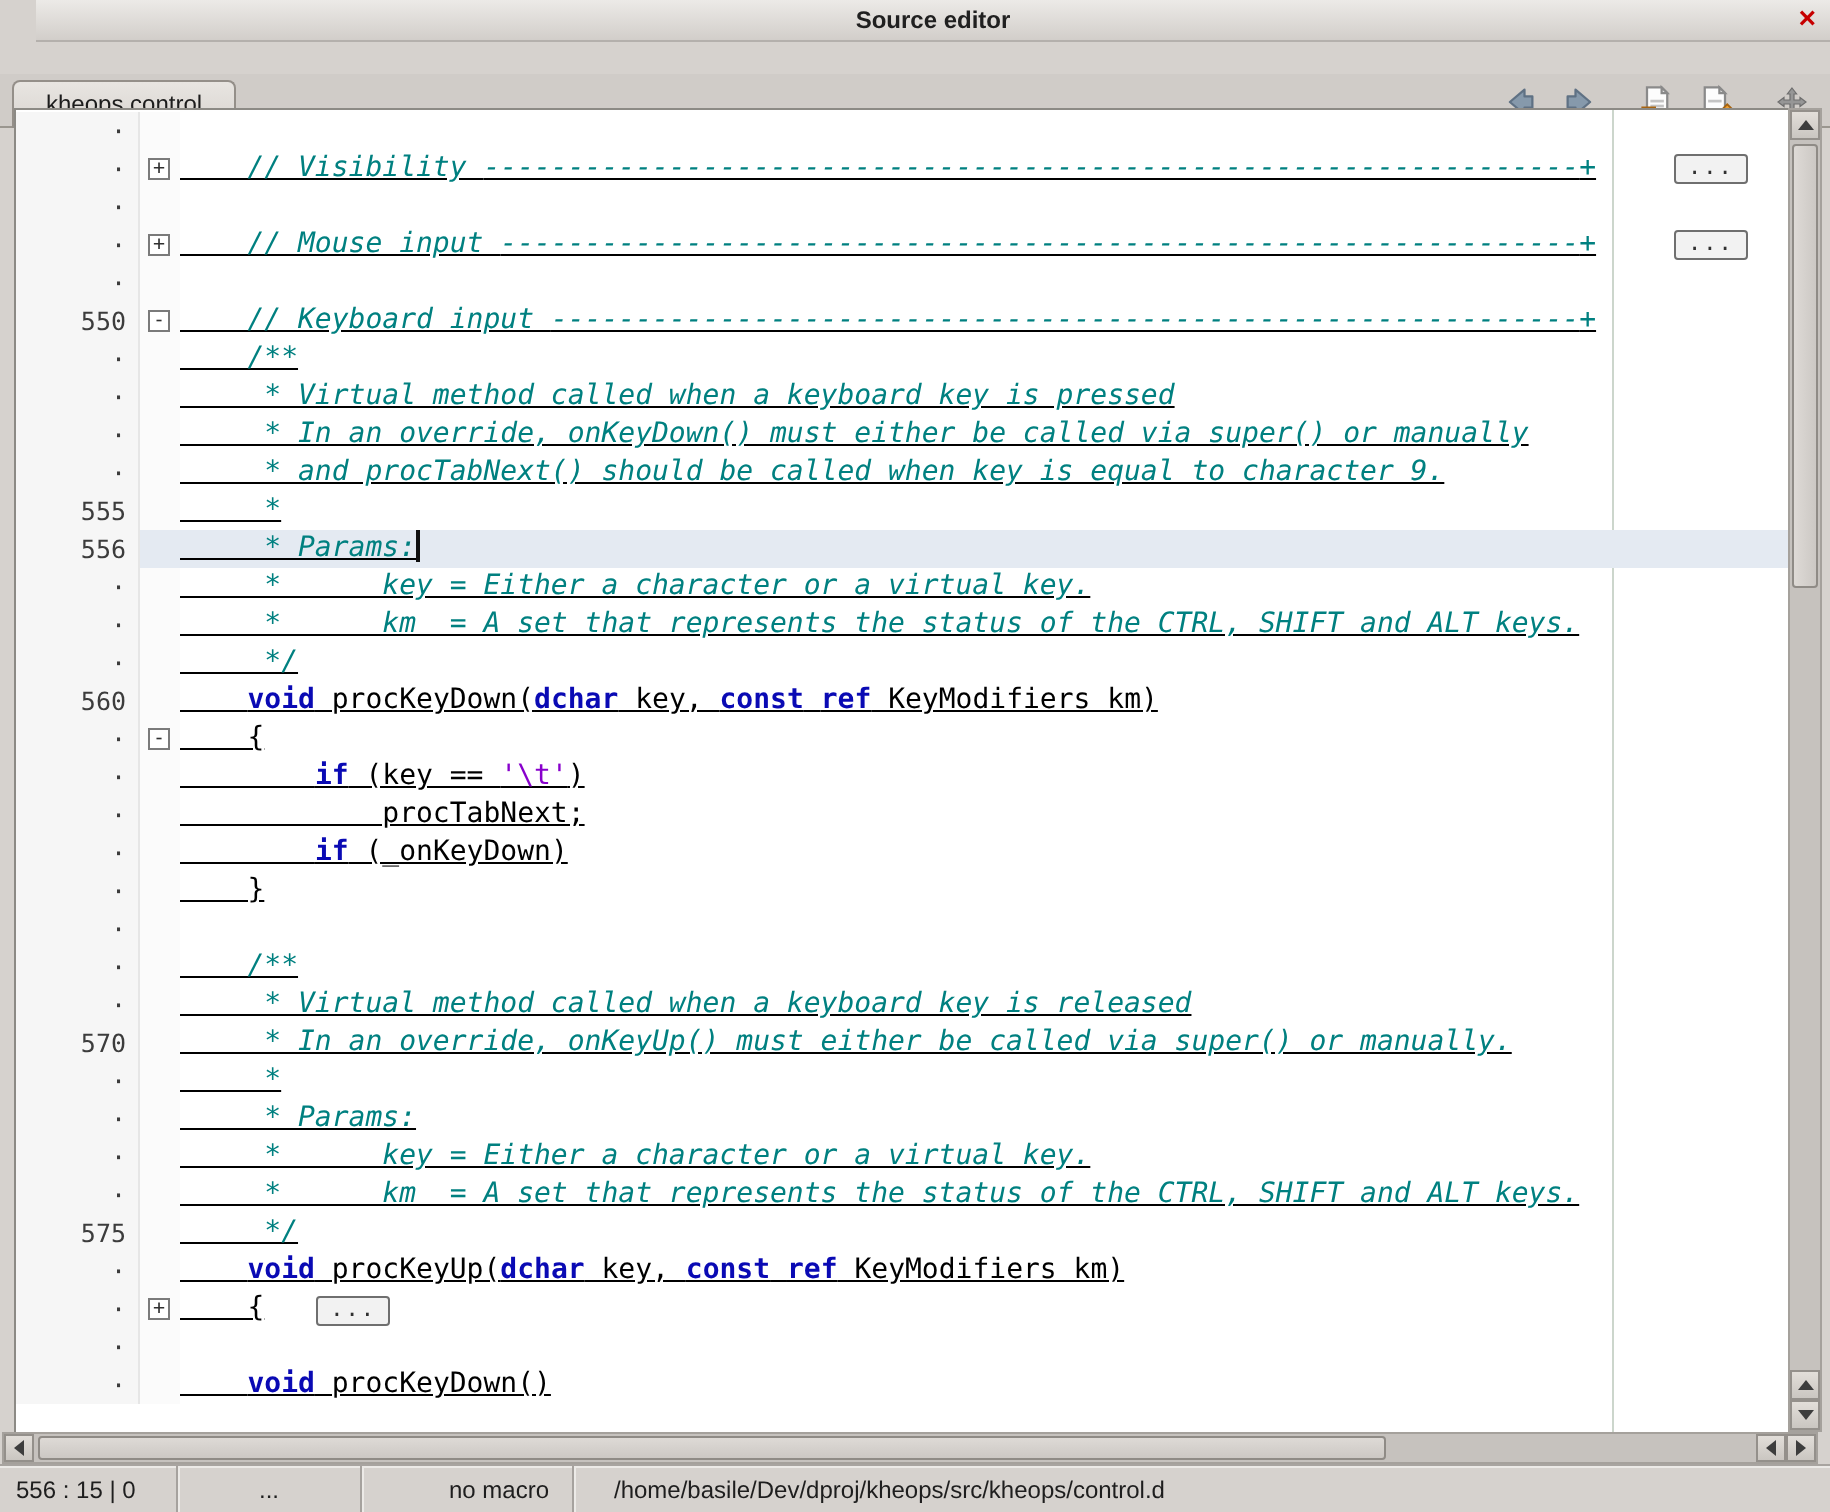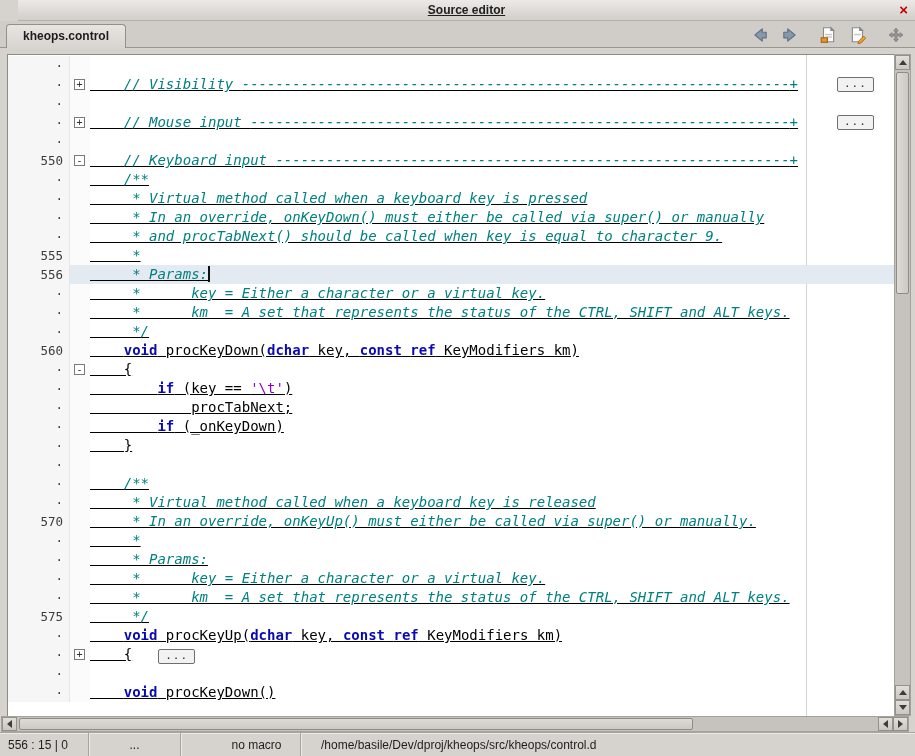--- a/index.html
+++ b/index.html
@@ -7,30 +7,30 @@
     width:915px; height:756px; position:relative; overflow:hidden;
     background:#d6d2ce;
     font-family:"Liberation Sans", sans-serif;
     -webkit-user-select:none; user-select:none;
   }
   
   .titlebar {
     position:absolute; top:0; left:18px; right:0; height:20px;
     background:linear-gradient(#eceae7,#d2ceca);
     border-bottom:1px solid #b4b0ac;
-    text-align:center; line-height:20px; font-size:12px; font-weight:bold; color:#202020;text-decoration:underline;
+    text-align:center; line-height:20px; font-size:12px; font-weight:bold; color:#202020;
   }
   .close-btn {
     position:absolute; right:7px; top:0; height:20px; line-height:19px;
     color:var(--c-close,#c60000); font-size:15px; font-weight:bold; cursor:pointer;
   }
   
   .tabbar {
-    position:absolute; top:21px; left:0; right:0; height:26px;
-    background:#d0ccc8; border-bottom:1px solid #9a968f;font-weight:bold;
+    position:absolute; top:37px; left:0; right:0; height:26px;
+    background:#d0ccc8; border-bottom:1px solid #9a968f;
   }
   .tab {
     position:absolute; left:6px; top:3px; height:23px; padding:0 16px;
     background:linear-gradient(#e8e5e1,#d8d4d0);
     border:1px solid #948f89; border-bottom:none; border-radius:4px 4px 0 0;
     line-height:23px; font-size:12px; color:#1c1c1c;
   }
   .toolbar { position:absolute; right:8px; top:3px; height:22px; display:flex; gap:8px; align-items:center; }
   .tbtn { width:22px; height:22px; border:none; background:transparent; padding:1px; display:flex; align-items:center; justify-content:center; cursor:pointer; }
   .tbtn.sep { margin-left:8px; }
@@ -79,21 +79,21 @@
   .arr.left  { border-top:4px solid transparent; border-bottom:4px solid transparent; border-right:5px solid #3d3d3d; }
   .arr.right { border-top:4px solid transparent; border-bottom:4px solid transparent; border-left:5px solid #3d3d3d; }
   
   .statusbar { position:absolute; left:0; top:732px; width:915px; height:24px;
                background:#d6d2ce; border-top:1px solid #a8a4a0; box-shadow:inset 0 1px 0 #eceae7;
                display:flex; align-items:stretch; font-size:12px; color:#1e1e1e; }
   .scell { display:flex; align-items:center; padding:0 8px; box-sizing:border-box; }
   .scell + .scell { border-left:1px solid #a6a29e; box-shadow:inset 1px 0 0 #eceae7; }
   .scell.c1 { width:88px; }
   .scell.c2 { width:92px; justify-content:center; }
-  .scell.c3 { width:120px; justify-content:center;padding-left:40px; }
+  .scell.c3 { width:106px; justify-content:center;padding-left:40px; }
   .scell.c4 { flex:1; padding-left:20px; }
 </style>
 </head>
 <body>
 
 <div class="titlebar">
   <span>Source editor</span>
   <span class="close-btn">×</span>
 </div>
 

